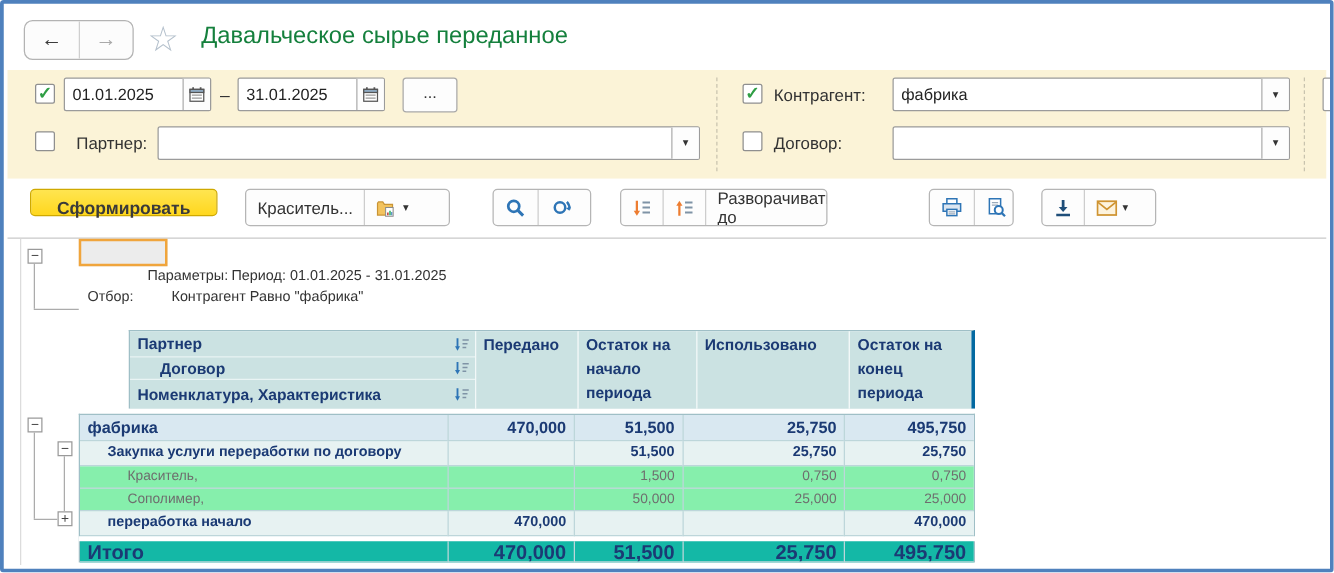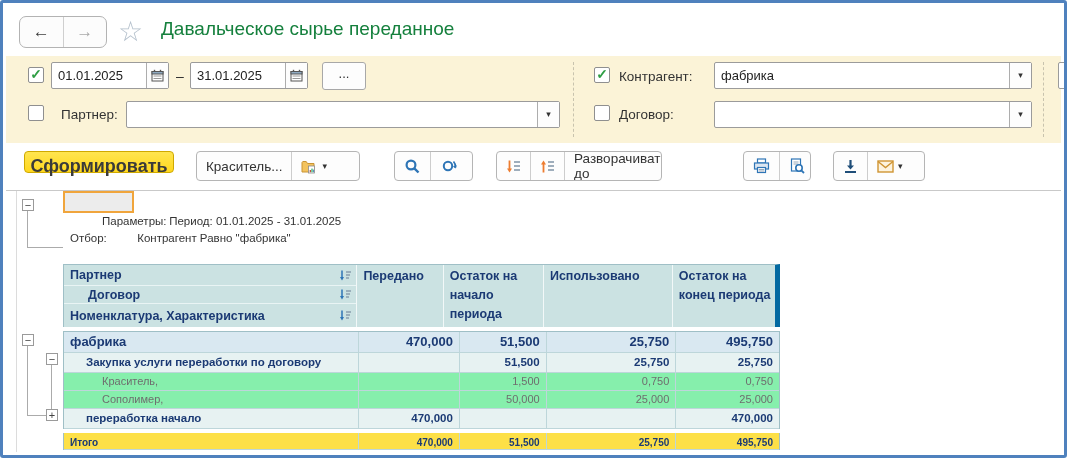--- a/index.html
+++ b/index.html
@@ -36,42 +36,42 @@
   .caret { font-size:9px; color:#333; line-height:1; }
   .dash { position:absolute; font-size:14px; color:#333; }
   .dots-btn { position:absolute; width:44px; height:28px; border:1px solid #a8a8a8; border-radius:3px; background:#fdfdfd;
               font-size:13px; color:#333; text-align:center; line-height:22px; }
   .stub { position:absolute; width:18px; height:27px; background:#fff; border:1px solid #9b9b9b; border-radius:2px 0 0 2px; }
 
   
   .toolbar { position:absolute; left:3px; top:140px; right:3px; height:47px; background:#fff; }
   .gen-btn { position:absolute; left:18px; top:8px; width:150px; height:22px;
              background:linear-gradient(#ffe550,#ffd71e); border:1px solid #cfa900; border-radius:4px;
-             font-size:18px; font-weight:bold; color:#3a3a3a; text-align:center; line-height:28px; }
+             font-size:14px; font-weight:bold; color:#3a3a3a; text-align:center; line-height:28px; }
   .tgroup { position:absolute; top:8px; height:30px; border:1px solid #b5b5b5; border-radius:4px;
             background:#fdfdfd; display:flex; overflow:hidden; }
   .tbtn { display:flex; align-items:center; justify-content:center; gap:4px; font-size:13.5px; color:#333; padding:0 9px; }
   .tbtn + .tbtn { border-left:1px solid #cdcdcd; }
   .tbtn svg { display:block; }
 
   
   .report { position:absolute; left:3px; top:187px; right:3px; bottom:3px; background:#fff; border-top:1px solid #c9c9c9; }
   .leftline { position:absolute; left:10px; top:0; bottom:0; width:1px; background:#dcdcdc; }
   .tree-box { position:absolute; width:12px; height:12px; border:1px solid #9a9a9a; background:#fff;
               font-size:11px; line-height:10px; text-align:center; color:#444; }
   .tline { position:absolute; background:#ababab; }
 
   .selcell { position:absolute; left:57px; top:0px; width:71px; height:22px; background:#ececec; border:2px solid #f0a53c; }
   .prow { position:absolute; font-size:11.5px; color:#333; white-space:nowrap; }
   .prow .plabel { display:inline-block; width:64px; }
 
   .tablewrap { position:absolute; left:57px; top:73px; width:717px; }
   .navy { color:#1b3a74; }
 
-  .thead { display:flex; border-top:1px solid #9fbfc6; border-left:1px solid #9fbfc6; border-right:5px solid #0369a1; }
+  .thead { display:flex; border-top:1px solid #9fbfc6; border-left:1px solid #9fbfc6; border-right:3px solid #0369a1;margin-left:40px; }
   .dimcol { width:295px; }
   .dimrow { display:flex; align-items:center; background:#cbe2e2; border-bottom:1px solid #e9f4f4;
             font-size:12.5px; font-weight:bold; padding-left:6px; }
   .dimrow:nth-child(1){ height:21px; } .dimrow:nth-child(2){ height:18px;padding-left:24px; } .dimrow:nth-child(3){ height:23px; border-bottom:none; }
   .dimrow .dimlabel { flex:1; white-space:nowrap; overflow:hidden; }
   .sorticon { margin-right:4px; }
   .hcell { background:#cbe2e2; border-left:1px solid #f2f8f8; font-size:12.5px; font-weight:bold;
            padding:2px 4px 0 6px; line-height:19px; }
   .hc1 { width:101px; } .hc2 { width:87px; } .hc3 { width:130px; } .hc4 { width:104px; }
 
@@ -80,21 +80,21 @@
   .trow { display:flex; }
   .tcell { border-left:1px solid #bdd6da; border-bottom:1px solid #bdd6da; overflow:hidden; white-space:nowrap; }
   .tcell:first-child { border-left:none; }
   .tcell.name { width:295px; }
   .trow .tcell:nth-child(2){ width:101px; } .trow .tcell:nth-child(3){ width:87px; }
   .trow .tcell:nth-child(4){ width:130px; } .trow .tcell:nth-child(5){ width:104px; }
   .tcell.num { text-align:right; padding-right:6px; }
   .style-group1 { height:21px; line-height:20px; background:#d9e8f1; font-size:13px; font-weight:bold; color:#1b3a74; }
   .style-group2 { height:20px; line-height:19px; background:#e7f2f2; font-size:11.5px; font-weight:bold; color:#1b3a74; }
   .style-leaf   { height:18px; line-height:17px; background:#86efac; font-size:11px; color:#6e6e6e; }
-  .style-total  { height:17px; line-height:20px; background:#fde047; font-size:10px; font-weight:bold; color:#1b3a74; }
+  .style-total  { height:17px; line-height:20px; background:#14b8a6; font-size:16px; font-weight:bold; color:#1b3a74; }
   .ind0 { padding-left:6px; } .ind1 { padding-left:22px; } .ind2 { padding-left:38px; }
 </style>
 </head>
 <body>
 
 <div class="window">
 
   <div class="titlebar">
     <div class="navgroup">
       <div class="navbtn back">
@@ -280,21 +280,21 @@
 
     <div class="tree-box" style="left:16px; top:143px;">−</div>
     <div class="tline" style="left:21px; top:155px; width:1px; height:69px;"></div>
     <div class="tline" style="left:21px; top:224px; width:19px; height:1px;"></div>
     <div class="tree-box" style="left:40px; top:162px;">−</div>
     <div class="tline" style="left:45px; top:174px; width:1px; height:44px;"></div>
     <div class="tree-box" style="left:40px; top:218px;">+</div>
 
     <div class="selcell"></div>
 
-    <div class="prow" style="left:48px; top:24px;padding-left:48px;">
+    <div class="prow" style="left:64px; top:24px;padding-left:48px;">
       <span class="plabel">Параметры:</span>
       <span>Период: 01.01.2025 - 31.01.2025</span>
     </div>
     <div class="prow" style="left:64px; top:41px;">
       <span class="plabel">Отбор:</span>
       <span>Контрагент Равно "фабрика"</span>
     </div>
 
     <div class="tablewrap">
       <div class="thead">

